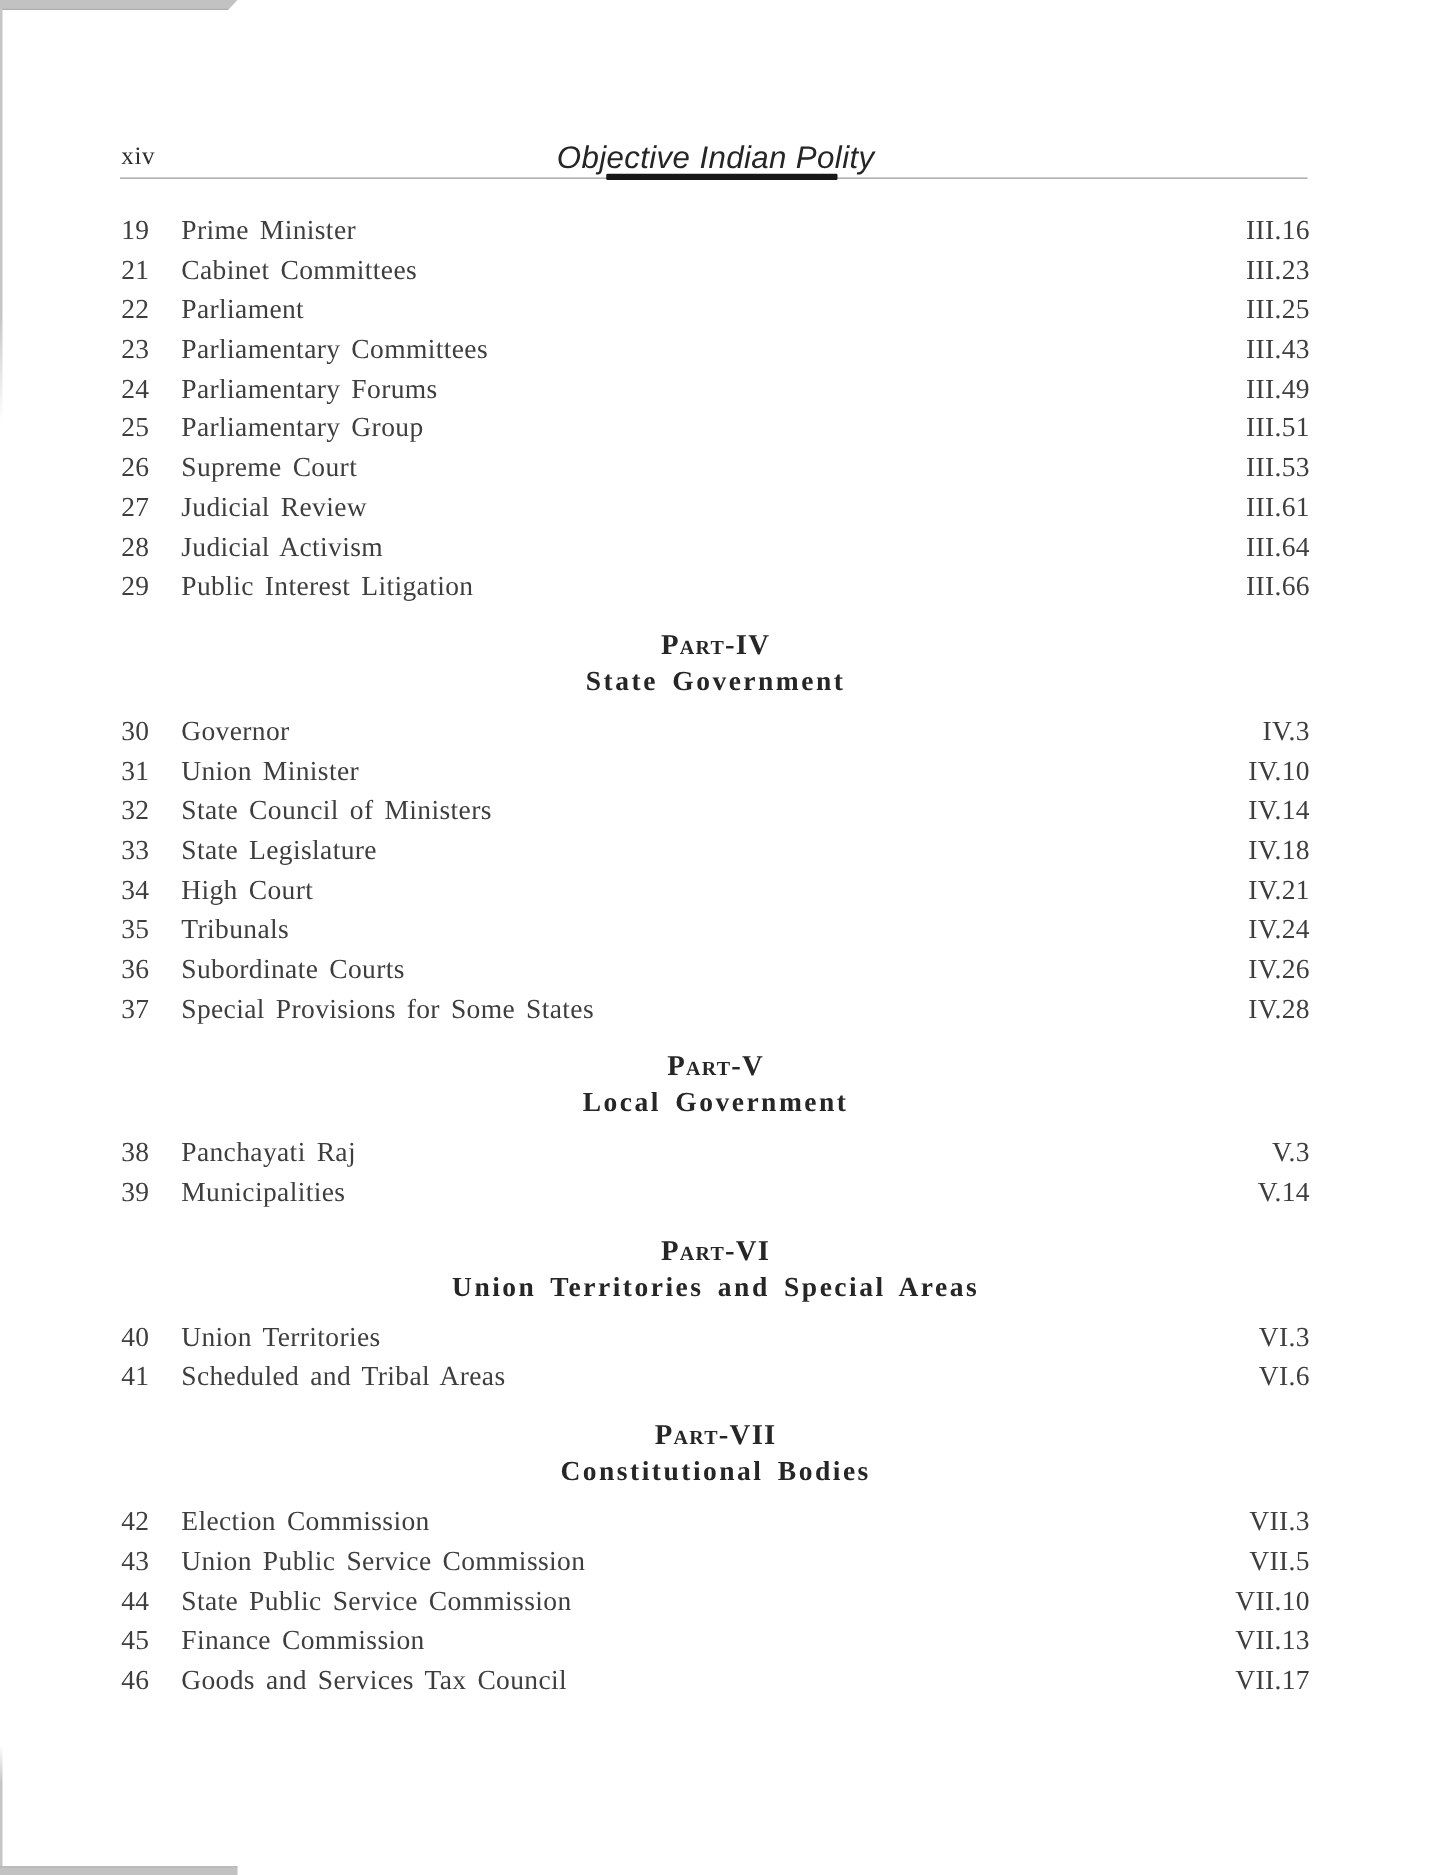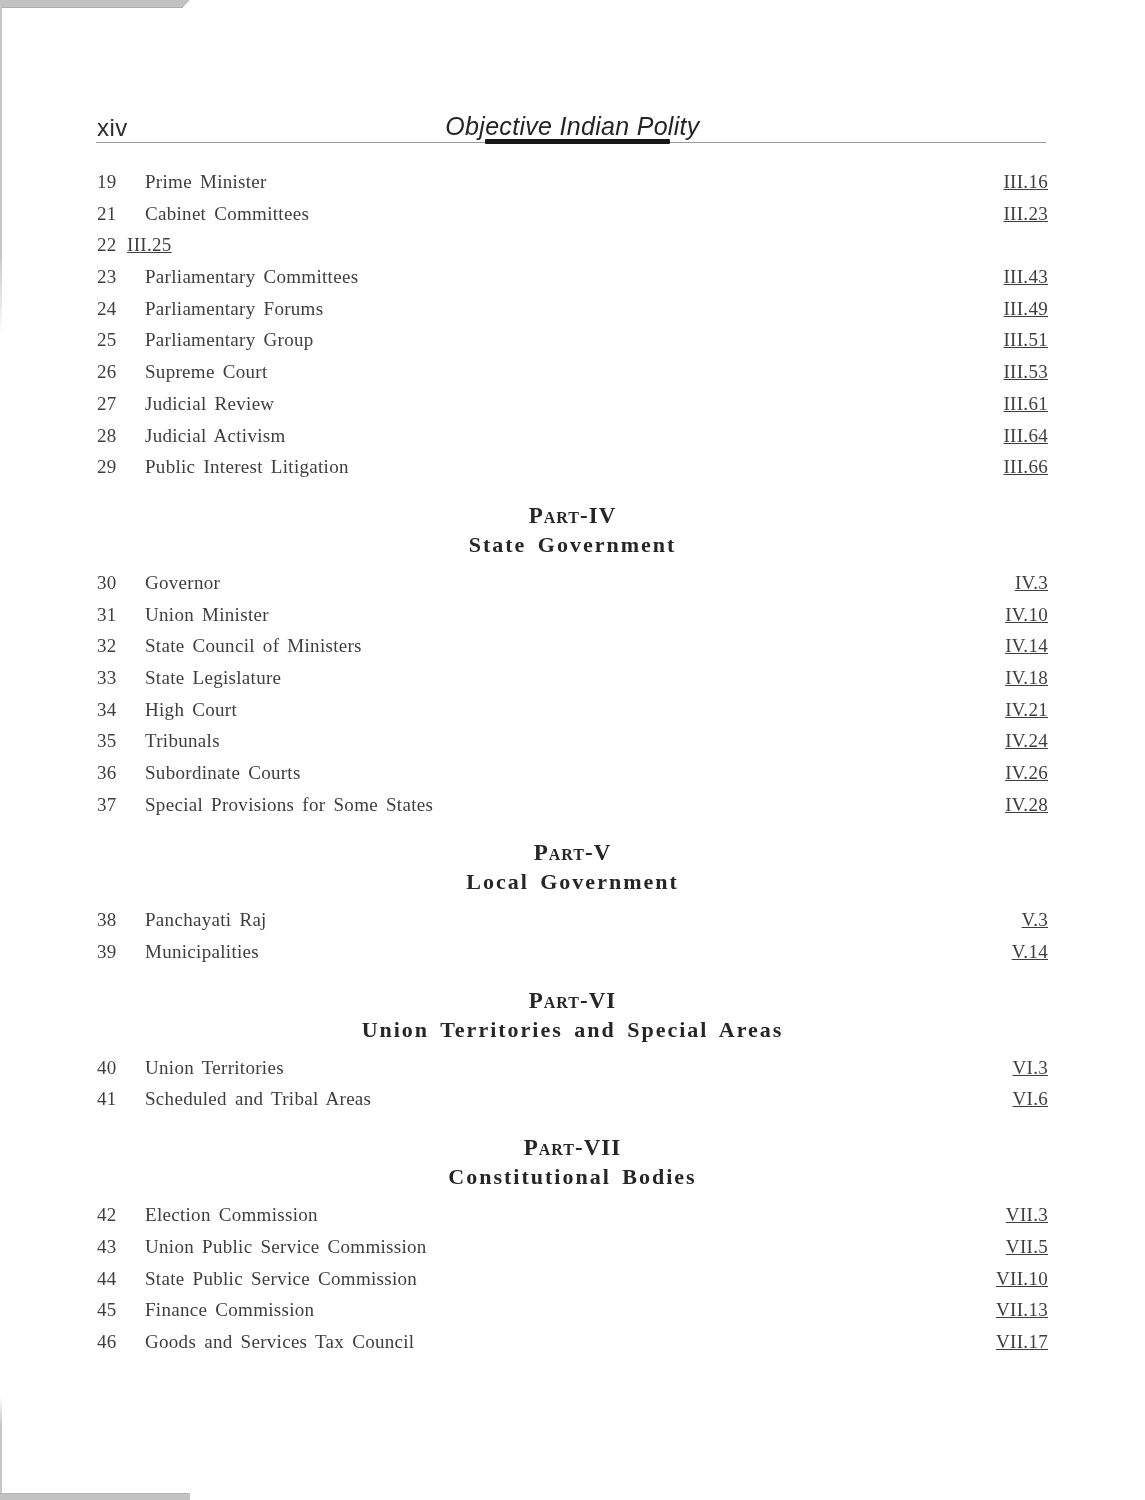--- a/index.html
+++ b/index.html
@@ -24,46 +24,46 @@
   }
   .scan-line-left-bottom {
     position:absolute; left:0; bottom:4px; width:2px; height:100px;
     background:linear-gradient(rgba(198,198,198,0), #c6c6c6 30%);
   }
 
   
   .header { position:absolute; top:112px; left:97px; right:97px; height:32px; }
   .page-num {
     position:absolute; left:0; top:2px;
-    font-family:Liberation Sans, sans-serif; font-size:24px; color:#2d2d2d;
+    font-family:Liberation Serif, serif; font-size:20px; color:#2d2d2d;
     letter-spacing:0.5px;
   }
   .header-title {
     position:absolute; left:0; right:0; top:0; text-align:center;
     font-family:"Liberation Sans", sans-serif; font-style:italic;
     font-size:25px; color:#252525; letter-spacing:0.3px;
   }
   .rule-thin {
     position:absolute; left:96px; top:142px; width:950px; height:1px;
     background:#9b9b9b;
   }
   .rule-thick {
     position:absolute; left:485px; top:139px; width:185px; height:5px;
     background:#181818; border-radius:1px;
   }
 
   
   .toc { position:absolute; top:171px; left:97px; width:951px; }
   .toc-row {
     display:flex; align-items:baseline; height:31.7px;
-    font-size:19px; color:#3e3e3e; word-spacing:3px; letter-spacing:0.3px;
+    font-size:22px; color:#3e3e3e; word-spacing:3px; letter-spacing:0.3px;
   }
   .toc-row .num { width:30px; flex:0 0 30px; }
   .toc-row .title { flex:1 1 auto; padding-left:18px; }
-  .toc-row .pageno { flex:0 0 auto; text-align:right;text-decoration:underline; }
+  .toc-row .pageno { flex:0 0 auto; text-align:right; }
 
   .part-heading { text-align:center; margin-top:14px; margin-bottom:12px; color:#262626; }
   .part-label {
     font-size:23px; font-weight:bold; font-variant:small-caps;
     letter-spacing:1px; line-height:28px;
   }
   .part-subtitle {
     font-size:22px; font-weight:bold; letter-spacing:2px; word-spacing:4px;
     line-height:30px;
   }
@@ -97,20 +97,21 @@
 
 
     <div class="toc-row">
       <span class="num">21</span>
       <span class="title">Cabinet Committees</span>
       <span class="pageno">III.23</span>
     </div>
 
     <div class="toc-row">
       <span class="num">22</span>
+      <span class="title">Parliament</span>
       <span class="pageno">III.25</span>
     </div>
 
     <div class="toc-row">
       <span class="num">23</span>
       <span class="title">Parliamentary Committees</span>
       <span class="pageno">III.43</span>
     </div>
 
     <div class="toc-row">

